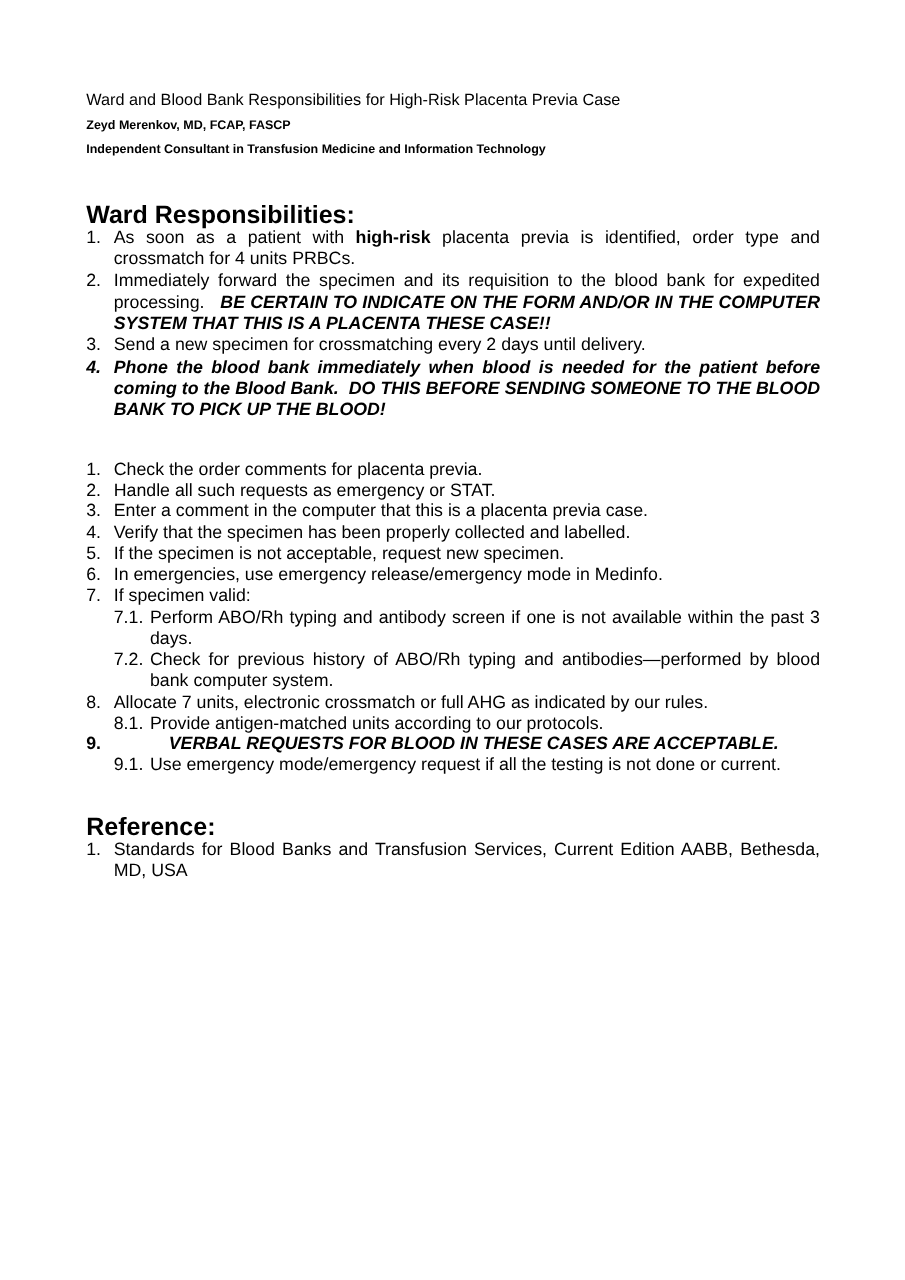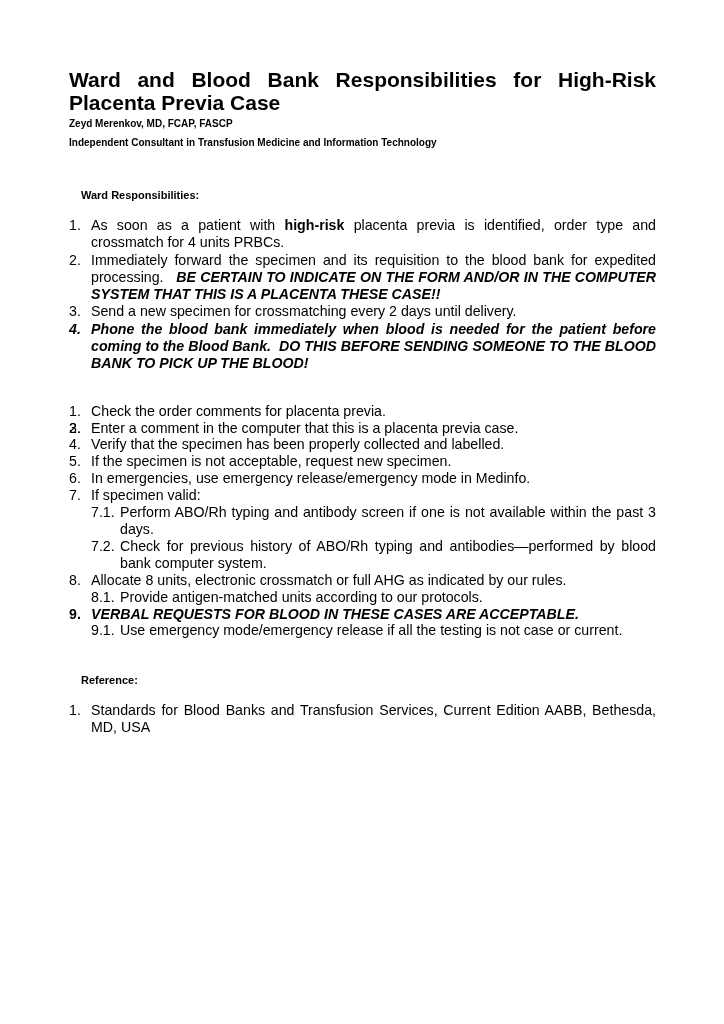--- a/index.html
+++ b/index.html
@@ -15,41 +15,41 @@
       color: #000000;
       font-family: "Liberation Sans", sans-serif;
     }
     .page {
       position: absolute;
       left: 69px;
       top: 68px;
       width: 587px;
     }
     .title {
-      font-weight: bold;
-      font-size: 21px;
+      font-weight: normal;
+      font-size: 13px;
       line-height: 23px;
       margin: 0;
       text-align: justify;
       text-align-last: left;
     }
     .author, .affiliation {
       font-weight: bold;
       font-size: 10px;
       line-height: 19px;
       margin: 0;
     }
     .section {
       margin: 0;
     }
     .section-heading {
       font-weight: bold;
-      font-size: 11px;
+      font-size: 20px;
       line-height: 19px;
-      margin: 12px;
+      margin: 0;
     }
     ol.items {
       list-style: none;
       margin: 0;
       padding: 0;
     }
     .item {
       position: relative;
       padding-left: 22px;
       font-size: 14.2px;
@@ -103,20 +103,21 @@
   </section>
 
   <section class="section" style="margin-top:30px;">
     <ol class="items">
       <li class="item">
         <span class="num">1.</span>
         <span>Check the order comments for placenta previa.</span>
       </li>
       <li class="item">
         <span class="num">2.</span>
+        <span>Handle all such requests as emergency or STAT.</span>
       </li>
       <li class="item">
         <span class="num">3.</span>
         <span>Enter a comment in the computer that this is a placenta previa case.</span>
       </li>
       <li class="item">
         <span class="num">4.</span>
         <span>Verify that the specimen has been properly collected and labelled.</span>
       </li>
       <li class="item">
@@ -134,33 +135,33 @@
       <li class="item sub">
         <span class="num">7.1.</span>
         <span>Perform ABO/Rh typing and antibody screen if one is not available within the past 3 days.</span>
       </li>
       <li class="item sub">
         <span class="num">7.2.</span>
         <span>Check for previous history of ABO/Rh typing and antibodies—performed by blood bank computer system.</span>
       </li>
       <li class="item">
         <span class="num">8.</span>
-        <span>Allocate 8 units, electronic crossmatch or full AHG as indicated by our rules.</span>
+        <span>Allocate 7 units, electronic crossmatch or full AHG as indicated by our rules.</span>
       </li>
       <li class="item sub">
         <span class="num">8.1.</span>
         <span>Provide antigen-matched units according to our protocols.</span>
       </li>
       <li class="item">
         <span class="num bold">9.</span>
-        <span class="bi" style="display:block;">VERBAL REQUESTS FOR BLOOD IN THESE CASES ARE ACCEPTABLE.</span>
+        <span class="bi" style="display:block;margin-left:44px;">VERBAL REQUESTS FOR BLOOD IN THESE CASES ARE ACCEPTABLE.</span>
       </li>
       <li class="item sub">
         <span class="num">9.1.</span>
-        <span>Use emergency mode/emergency release if all the testing is not case or current.</span>
+        <span>Use emergency mode/emergency request if all the testing is not done or current.</span>
       </li>
     </ol>
   </section>
 
   <section class="section" style="margin-top:32px;">
     <h2 class="section-heading">Reference:</h2>
     <ol class="items">
       <li class="item">
         <span class="num">1.</span>
         <span>Standards for Blood Banks and Transfusion Services, Current Edition AABB, Bethesda, MD, USA</span>

